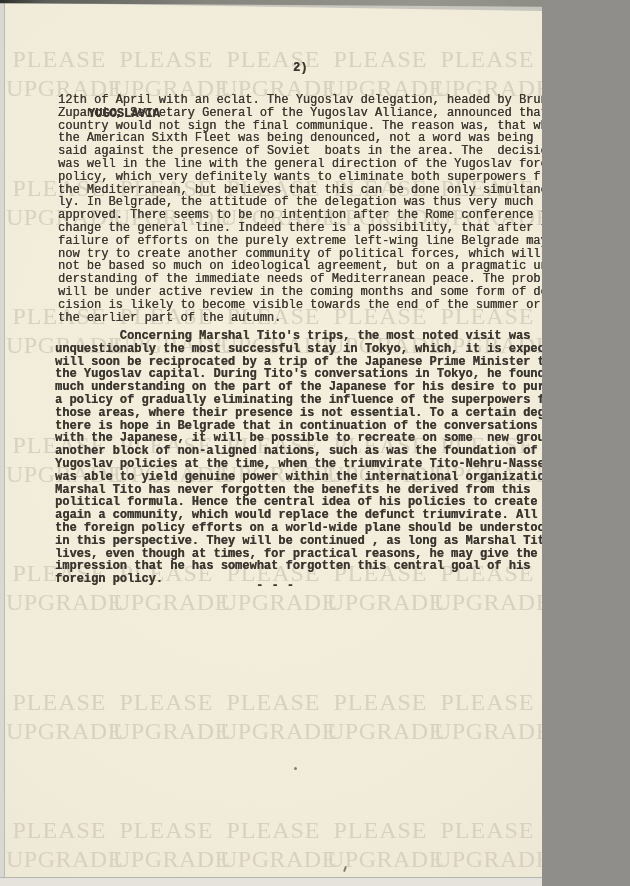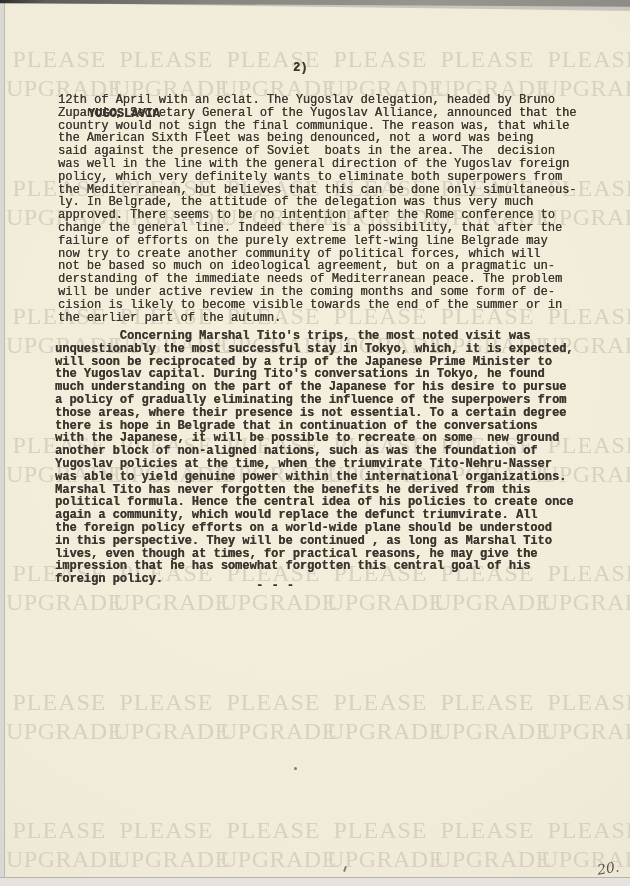--- a/index.html
+++ b/index.html
@@ -1,17 +1,17 @@
 <!DOCTYPE html>
 <html><head>
 <meta charset="utf-8">
 <style>
   html,body{margin:0;padding:0;background:#8f8e8a;}
   #scan{
-    position:relative;width:630px;height:886px;overflow:hidden;
+    position:relative;width:542px;height:886px;overflow:hidden;
     background:
       radial-gradient(130% 95% at 48% 42%, #f4eedc 0%, #f1ebd9 55%, #eae4d1 88%, #e3ddca 100%);
     font-family:"Liberation Mono", monospace;
   }
   
   .edge-top-light{position:absolute;top:0;left:0;width:100%;height:11px;
     background:#c7c5be;clip-path:polygon(0 0,100% 0,100% 100%,0 22%);z-index:5;}
   .edge-top-dark{position:absolute;top:0;left:0;width:100%;height:9px;
     background:linear-gradient(to right,#2e2e2c 0px,#5c5c58 45px,#86857e 210px,#96958e 430px,#8d8c85 100%);
     clip-path:polygon(0 0,100% 0,100% 74%,0 36%);z-index:6;}

